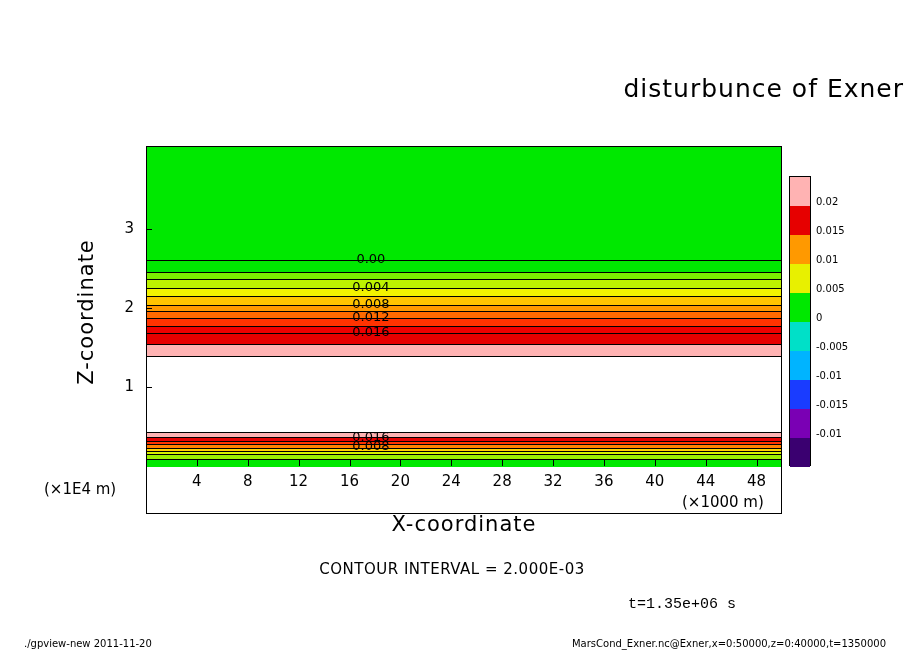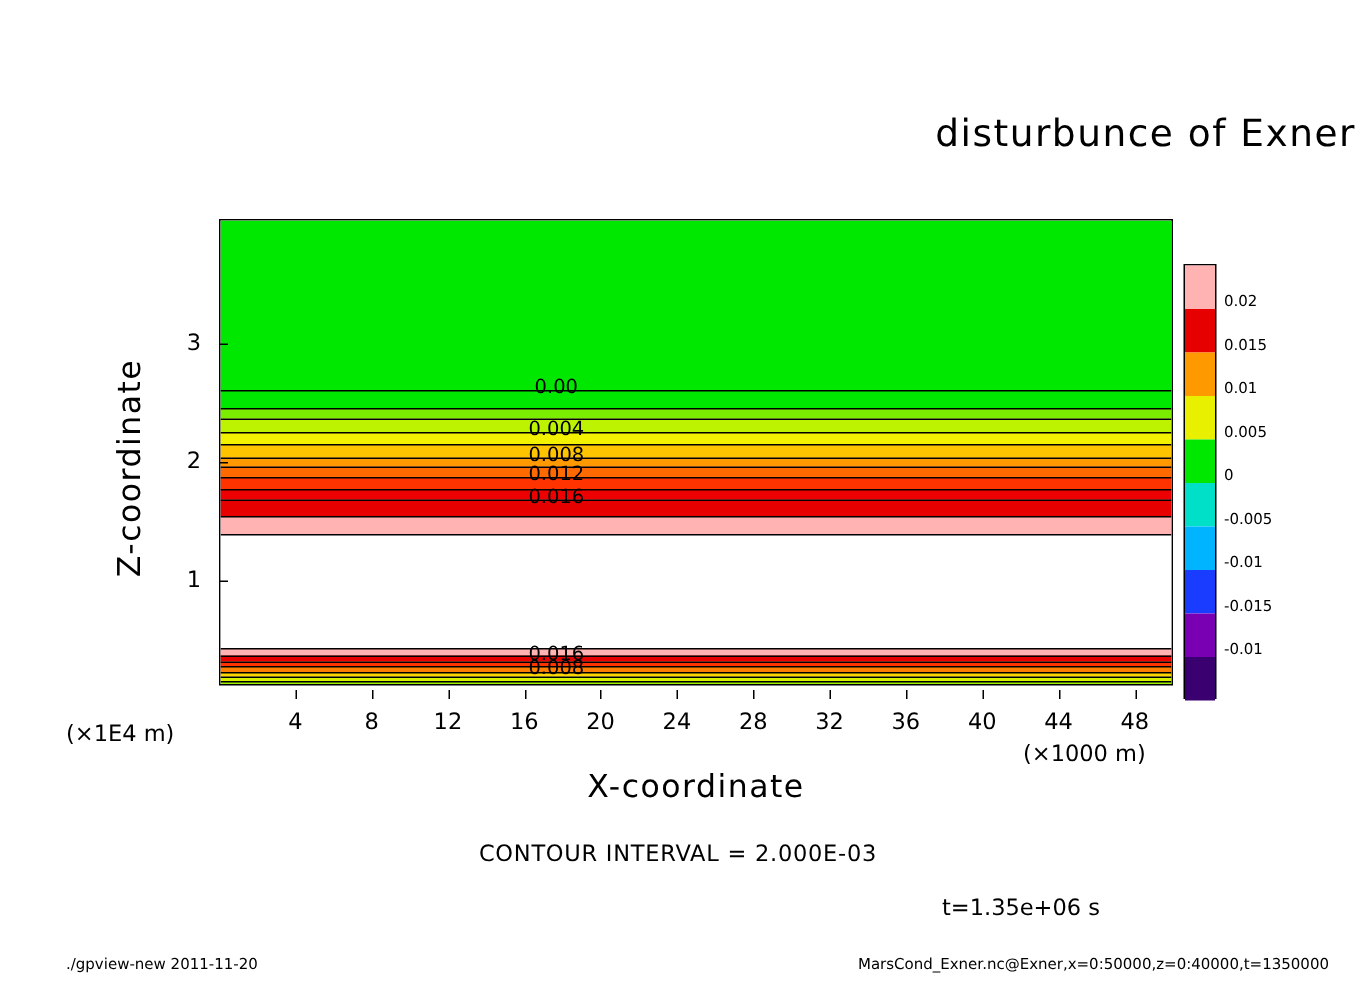--- a/index.html
+++ b/index.html
@@ -31,21 +31,21 @@
     font-size: 25px;
     letter-spacing: 1px;
     font-family: "DejaVu Sans", sans-serif;
   }
   
   #plot-area {
     position: absolute;
     left: 146px;
     top: 146px;
     width: 636px;
-    height: 311px;
+    height: 368px;
     border: 1.5px solid #000;
     box-sizing: border-box;
     overflow: hidden;
     background: #ffffff;
     padding-left: 41px;
   }
   .band {
     position: absolute;
     left: 0;
     width: 100%;
@@ -152,27 +152,27 @@
     width: 904px;
     text-align: center;
     font-size: 15px;
     letter-spacing: 0.5px;
   }
   #time-label {
     position: absolute;
     left: 628px;
     top: 596px;
     font-size: 15px;
+    font-family: Liberation Mono, monospace;
   }
   #footer-left {
     position: absolute;
     left: 24px;
     top: 638px;
     font-size: 10px;
-    margin-left: 20px;
   }
   #footer-right {
     position: absolute;
     right: 18px;
     top: 638px;
     font-size: 10px;
     text-align: left;
     margin-left: 36px;
   }
 </style>

